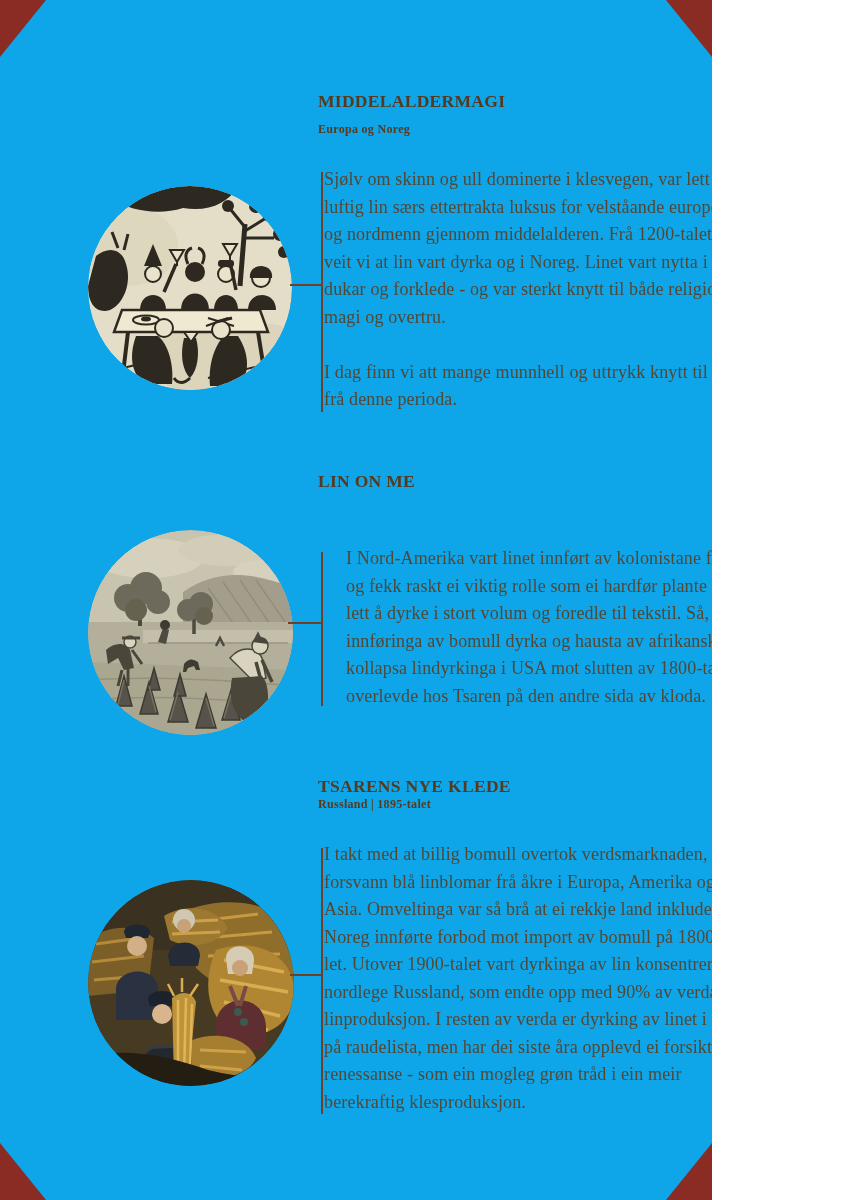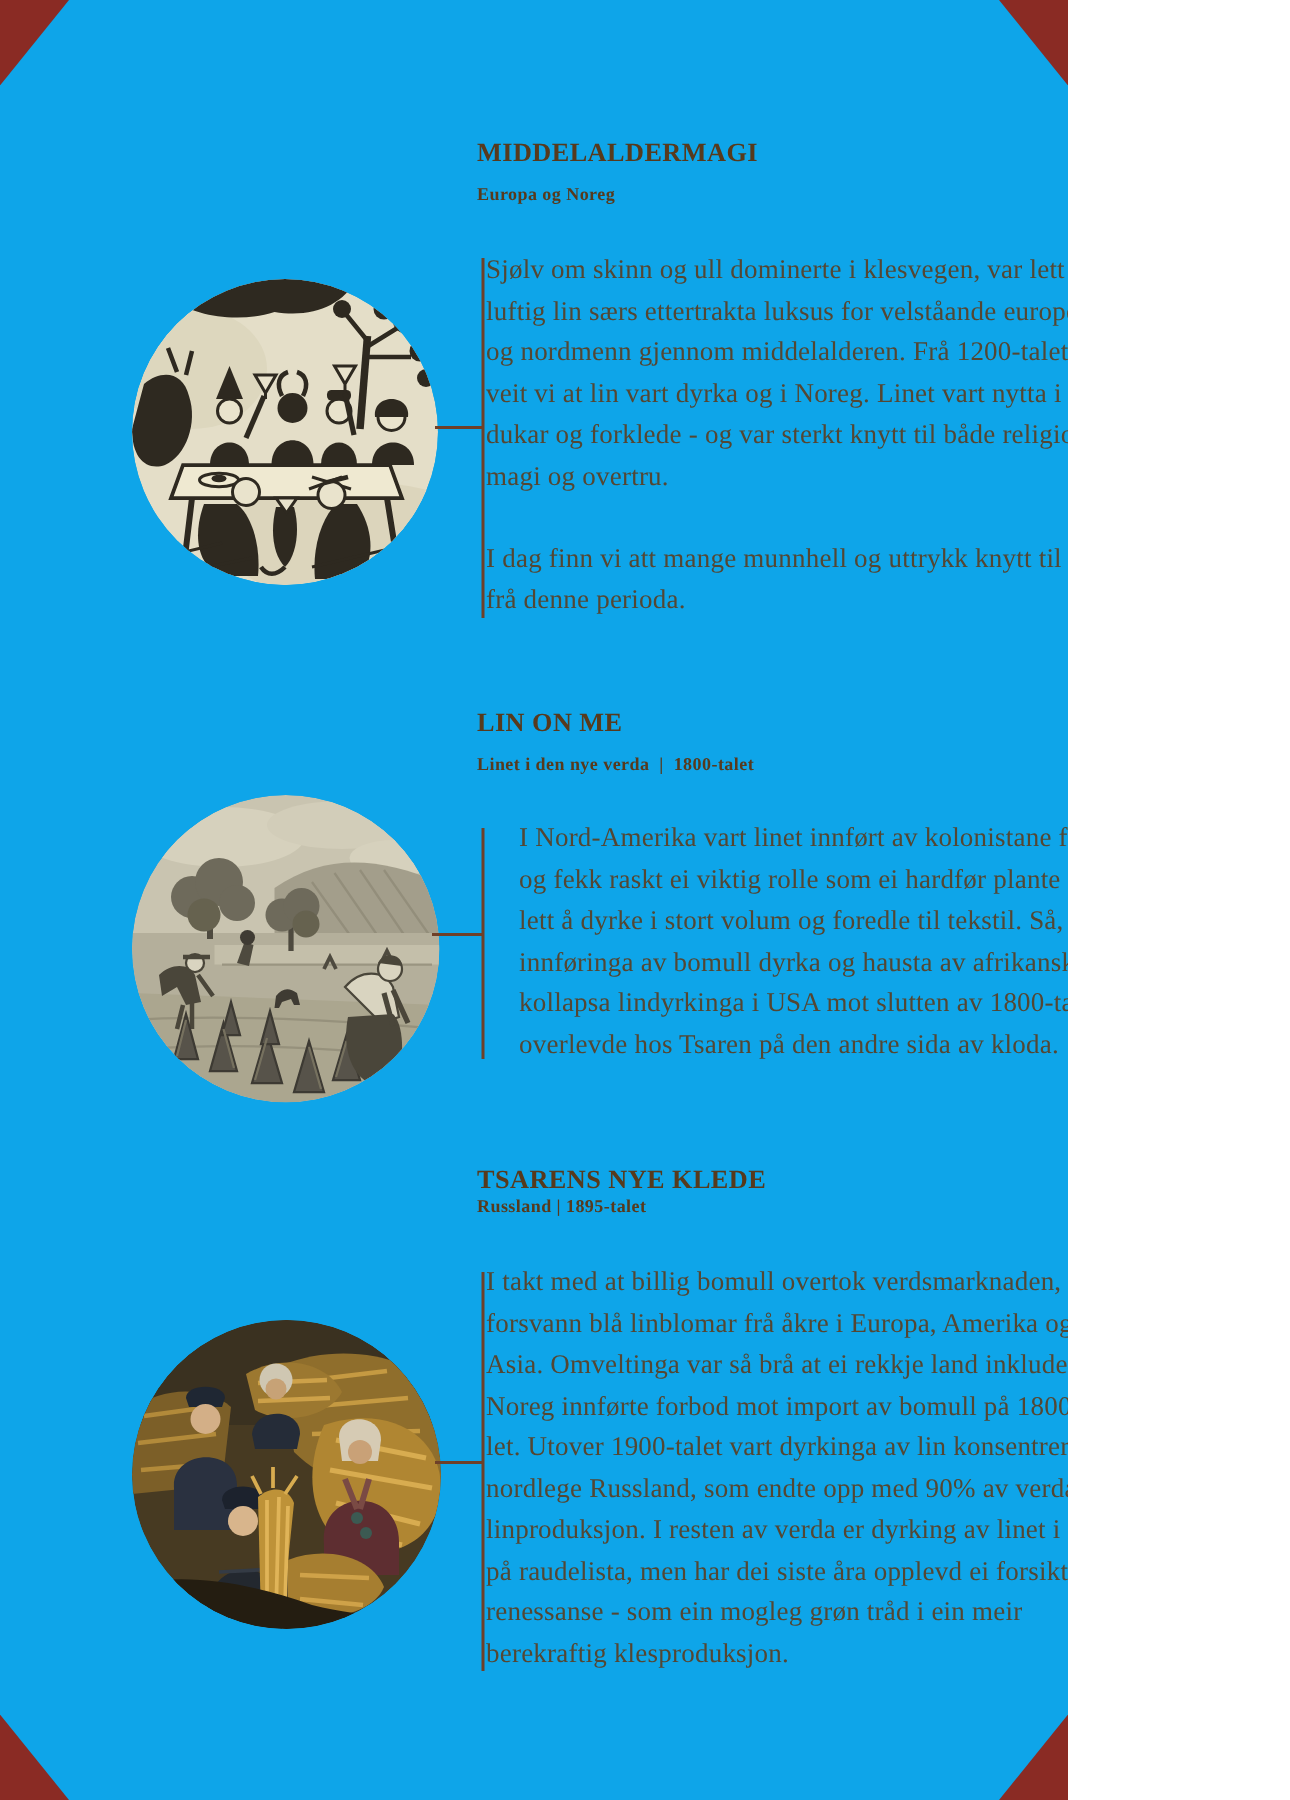--- a/index.html
+++ b/index.html
@@ -125,21 +125,20 @@
 luftig lin særs ettertrakta luksus for velståande europeere
 og nordmenn gjennom middelalderen. Frå 1200-talet
 veit vi at lin vart dyrka og i Noreg. Linet vart nytta i klede,
 dukar og forklede - og var sterkt knytt til både religion,
 magi og overtru.
 
 I dag finn vi att mange munnhell og uttrykk knytt til lin
 frå denne perioda.</div>
 
   <div class="section-title" style="top:472px;">LIN ON ME</div>
-  <div class="section-subtitle" style="top:500px;">Linet i den nye verda  |  1800-talet</div>
 
   <div class="circle-img" style="left:88px; top:530px; width:205px; height:205px;">
     <svg width="205" height="205" viewBox="0 0 205 205">
       <defs>
           <clipPath id="c2">
             <circle cx="102.5" cy="102.5" r="102.5"></circle>
           </clipPath>
         </defs>
       <g clip-path="url(#c2)">
         <rect width="205" height="205" fill="#C9C4B0"></rect>

